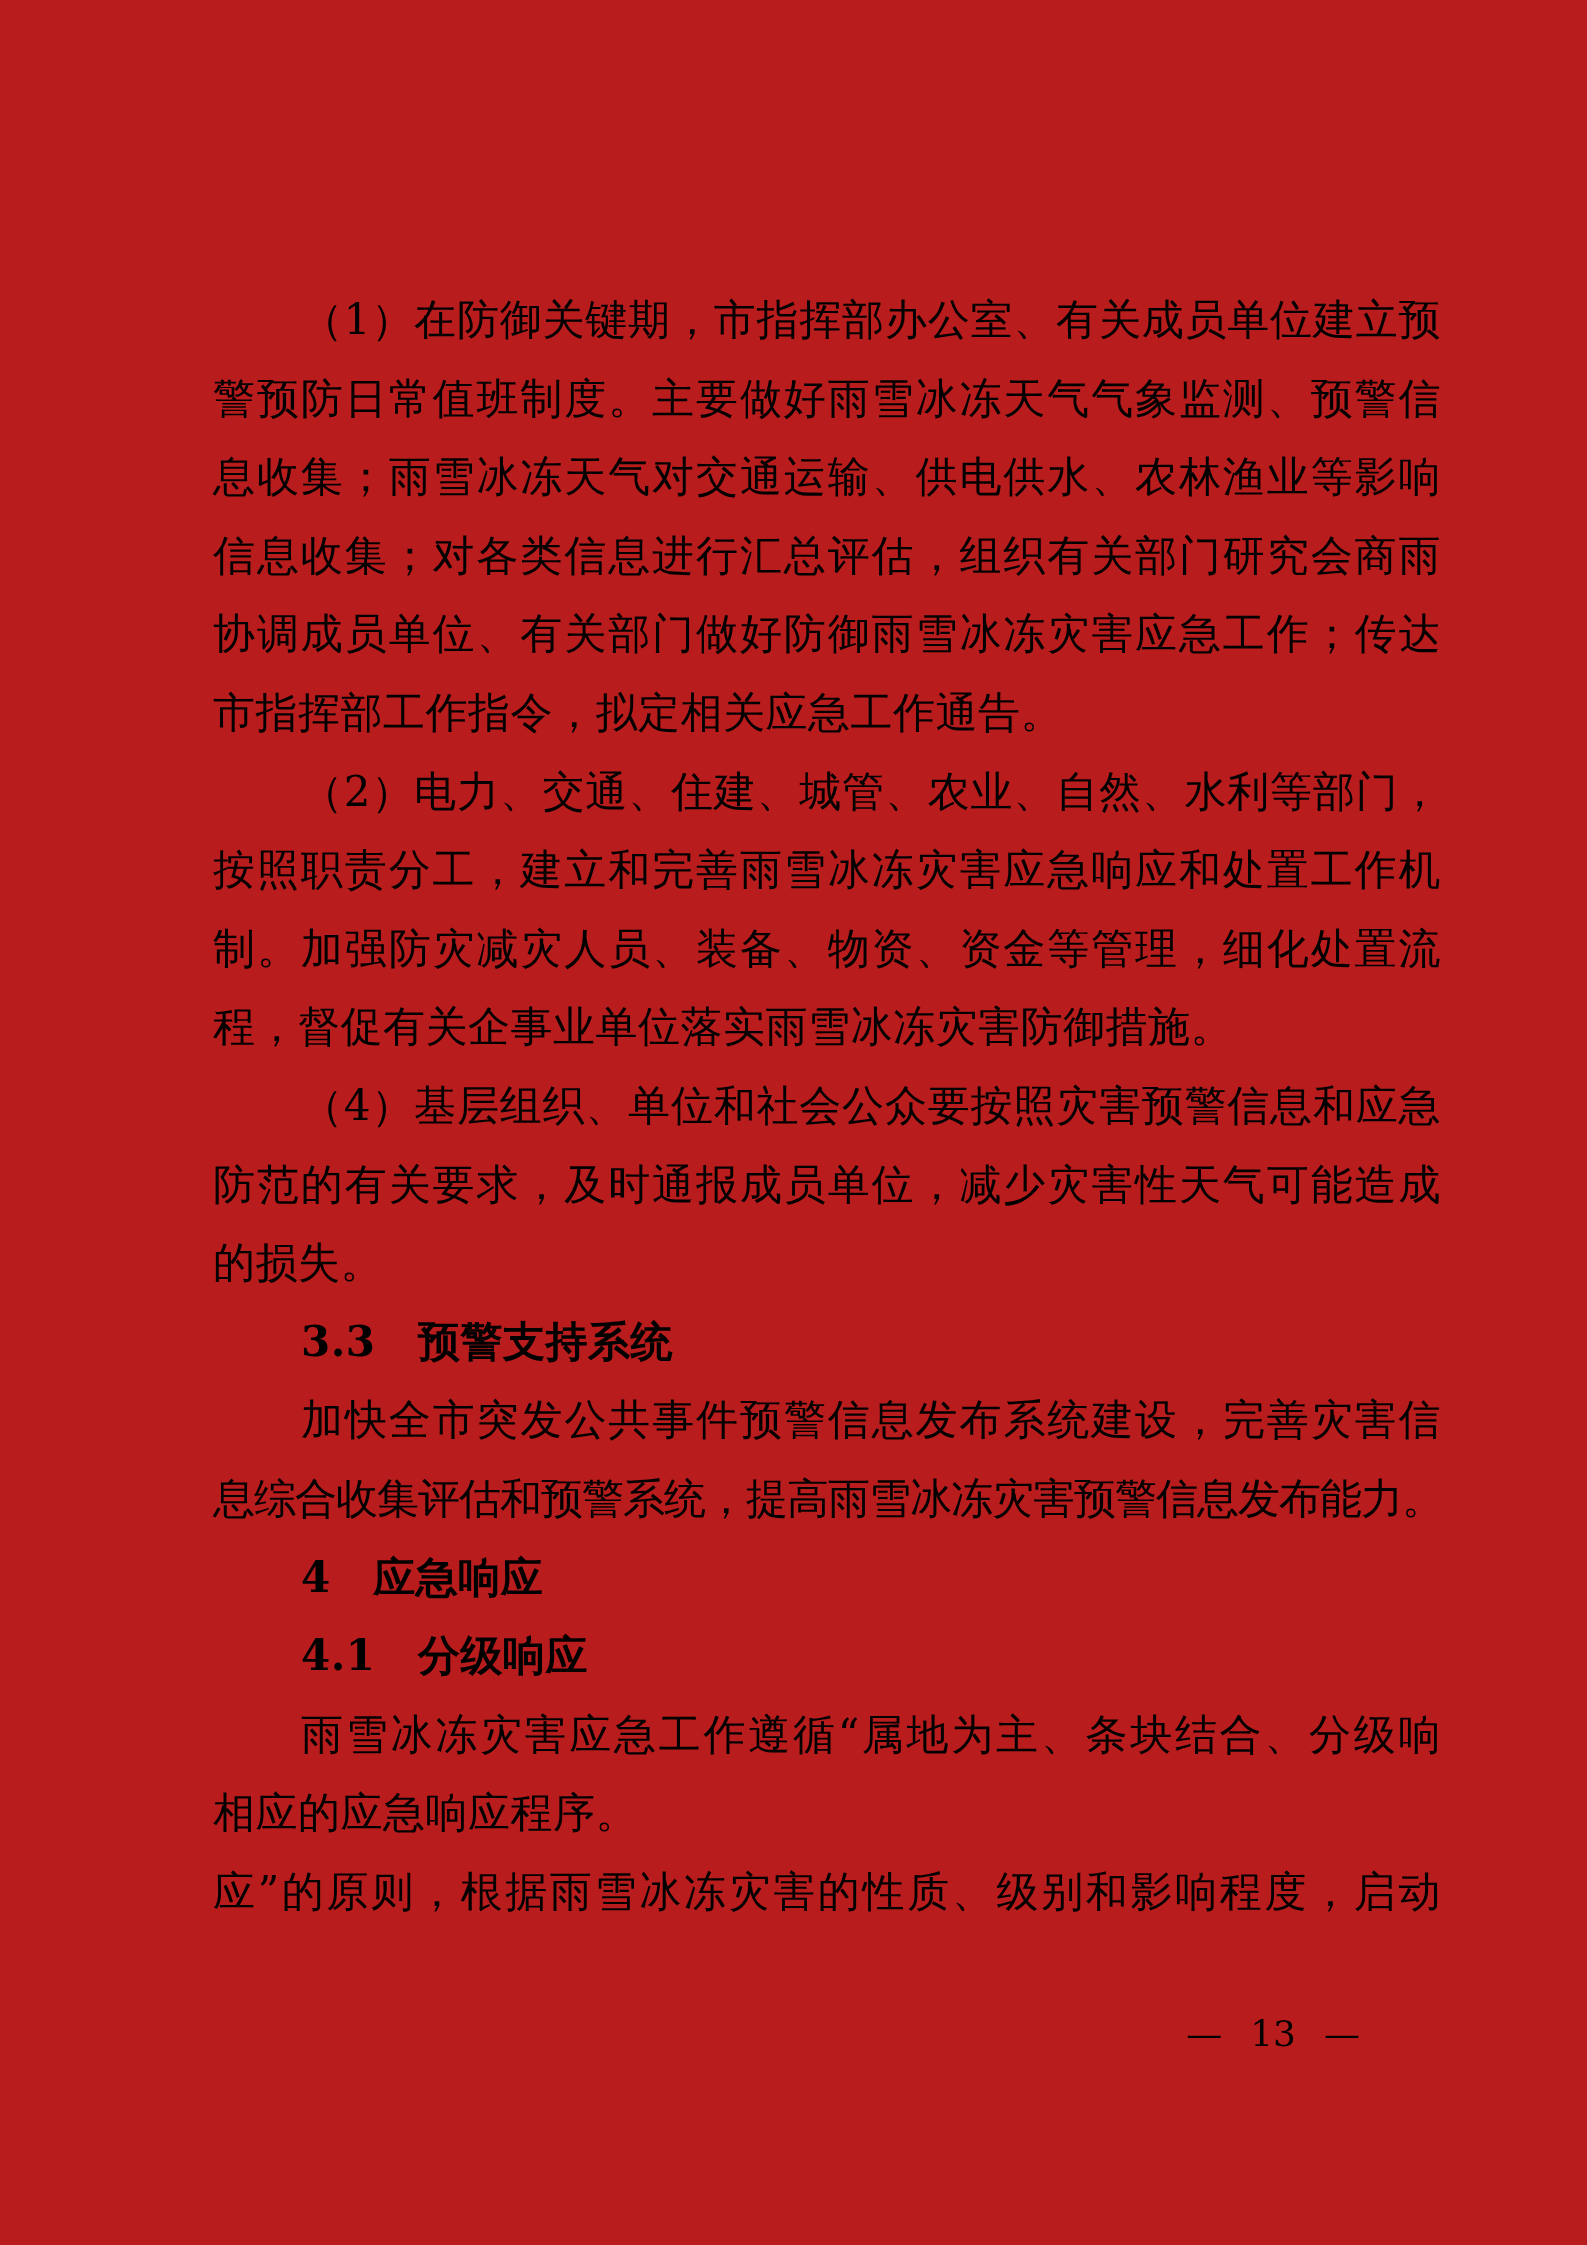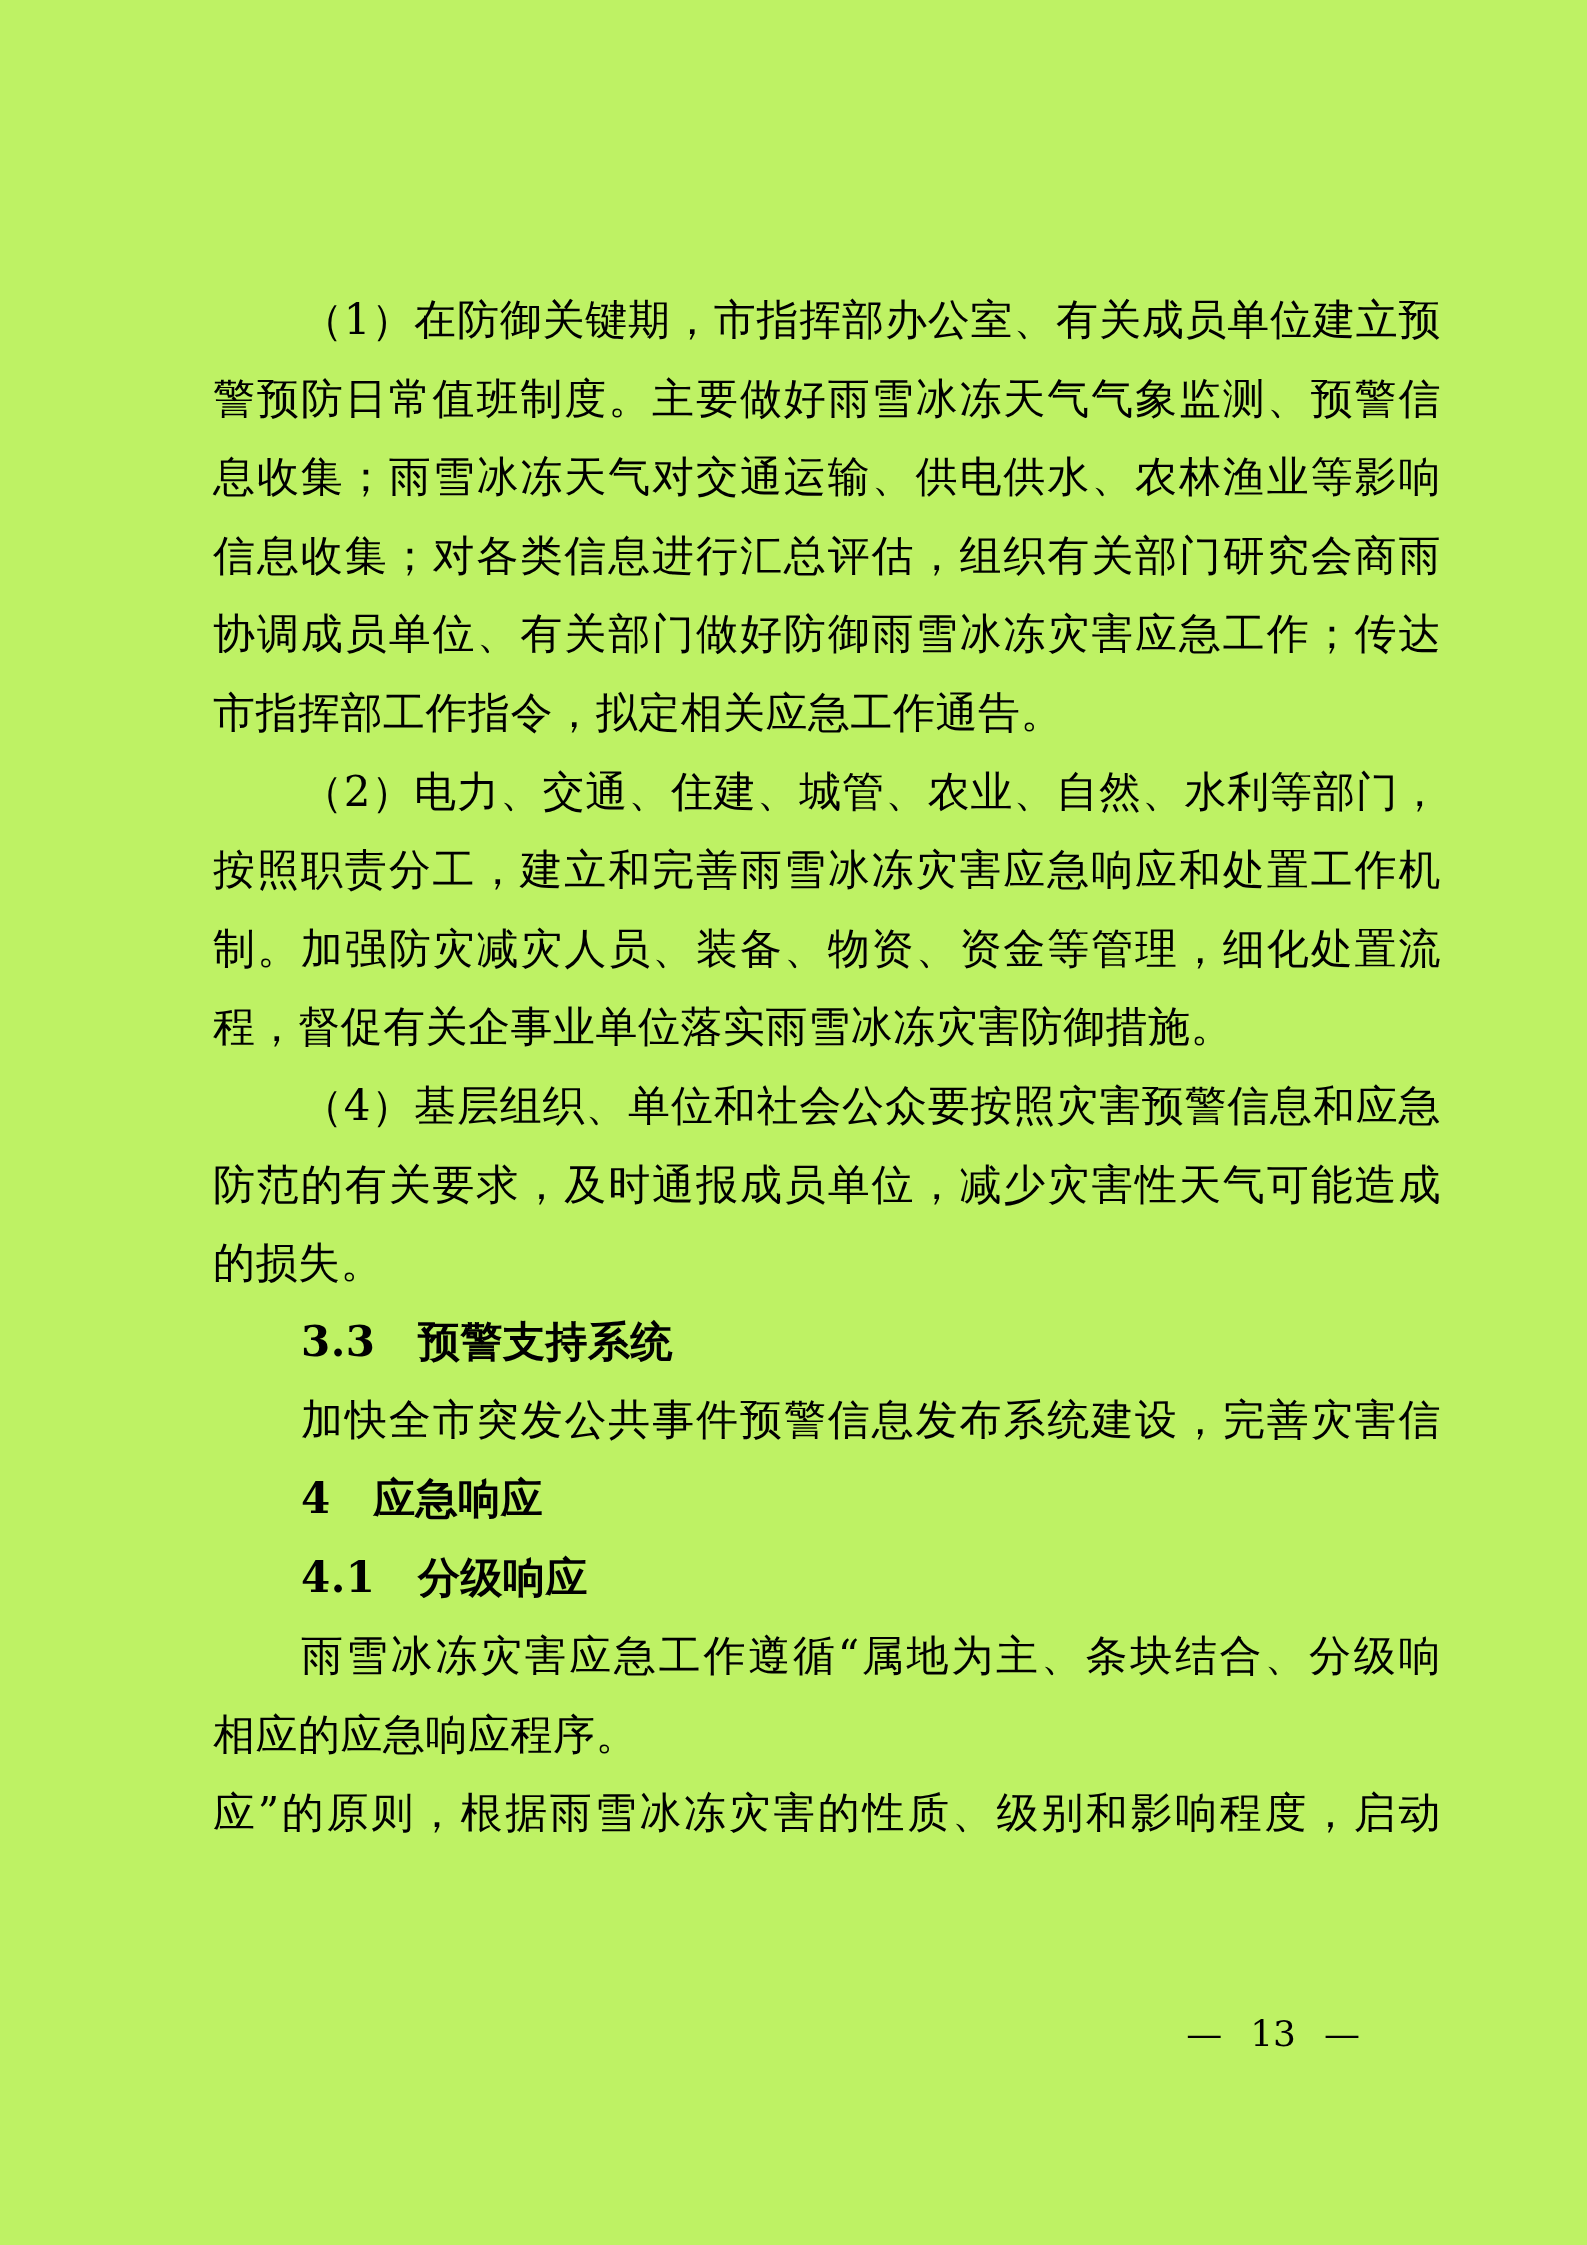--- a/index.html
+++ b/index.html
@@ -4,21 +4,21 @@
 <style>
   html, body {
     margin: 0;
     padding: 0;
     background: #ffffff;
   }
   .page {
     position: relative;
     width: 1587px;
     height: 2245px;
-    background: #bef264;
+    background: #b91c1c;
     color: #000000;
     font-family: "DejaVu Serif", "Liberation Serif", serif;
     overflow: hidden;
   }
   .textcol {
     position: absolute;
     left: 213px;
     top: 281px;
     width: 1228px;
   }
@@ -70,20 +70,21 @@
     <div class="ln">市指挥部工作指令，拟定相关应急工作通告。</div>
     <div class="ln ind full">（2）电力、交通、住建、城管、农业、自然、水利等部门，</div>
     <div class="ln full">按照职责分工，建立和完善雨雪冰冻灾害应急响应和处置工作机</div>
     <div class="ln full">制。加强防灾减灾人员、装备、物资、资金等管理，细化处置流</div>
     <div class="ln">程，督促有关企事业单位落实雨雪冰冻灾害防御措施。</div>
     <div class="ln ind full">（4）基层组织、单位和社会公众要按照灾害预警信息和应急</div>
     <div class="ln full">防范的有关要求，及时通报成员单位，减少灾害性天气可能造成</div>
     <div class="ln">的损失。</div>
     <div class="ln hd ind">3.3　预警支持系统</div>
     <div class="ln ind full">加快全市突发公共事件预警信息发布系统建设，完善灾害信</div>
+    <div class="ln full sq">息综合收集评估和预警系统，提高雨雪冰冻灾害预警信息发布能力。</div>
     <div class="ln hd ind">4　应急响应</div>
     <div class="ln hd ind">4.1　分级响应</div>
     <div class="ln ind full">雨雪冰冻灾害应急工作遵循“属地为主、条块结合、分级响</div>
     <div class="ln">相应的应急响应程序。</div>
     <div class="ln full">应”的原则，根据雨雪冰冻灾害的性质、级别和影响程度，启动</div>
   </div>
 
   <div class="footer">
     <span>—</span><span class="num">13</span><span>—</span>
   </div>

